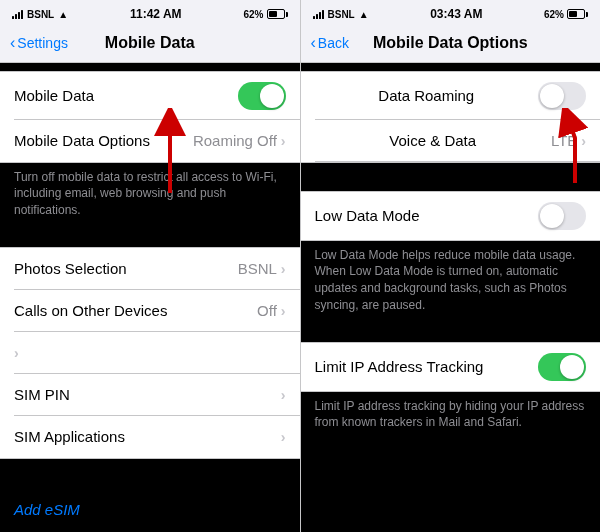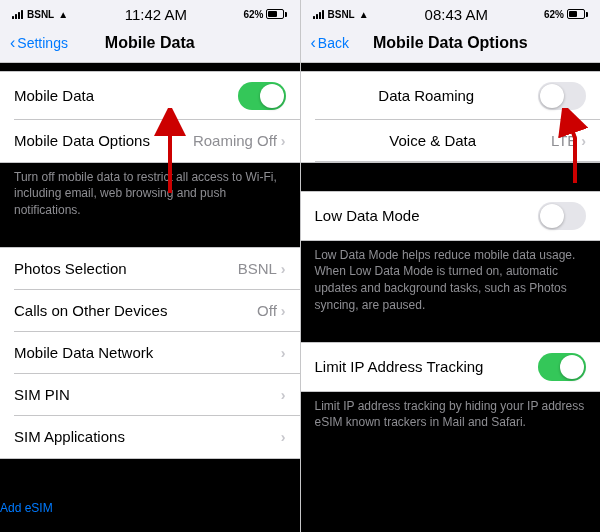--- a/index.html
+++ b/index.html
@@ -34,22 +34,22 @@
     }
     .status-left {
       display: flex;
       align-items: center;
       gap: 4px;
       font-size: 10px;
       font-weight: 600;
       color: #000;
     }
     .status-center {
-      font-size: 15px;
-      font-weight: 400;
+      font-size: 12px;
+      font-weight: 700;
       color: #000;
     }
     .status-right {
       display: flex;
       align-items: center;
       gap: 3px;
       font-size: 10px;
       font-weight: 600;
       color: #000;
     }
@@ -230,25 +230,26 @@
     .description-text {
       font-size: 12px;
       color: #8e8e93;
       padding: 6px 14px 0;
       line-height: 1.4;
     }
 
     
     .add-esim {
       color: #007aff;
-      font-size: 12px;
-      padding: 14px 0;
+      font-size: 15px;
+      padding: 14px 14px;
       display: block;
       background: transparent;
       cursor: pointer;
+      font-style: italic;
     }
 
     
     .screen-divider {
       width: 1px;
       background: #c6c6c8;
       height: 532px;
       flex-shrink: 0;
     }
 
@@ -327,21 +328,20 @@
         <span class="chevron">›</span>
       </div>
 
       <div class="settings-row">
         <span class="row-label">Calls on Other Devices</span>
         <span class="row-value">Off</span>
         <span class="chevron">›</span>
       </div>
 
       <div class="settings-row">
-        <span class="row-label">Mobile Data Network</span>
         <span class="chevron">›</span>
       </div>
 
       <div class="settings-row">
         <span class="row-label">SIM PIN</span>
         <span class="chevron">›</span>
       </div>
 
       <div class="settings-row">
         <span class="row-label">SIM Applications</span>
@@ -375,21 +375,21 @@
     <div class="status-left">
       <div class="signal-bars">
         <span style="height:3px"></span>
         <span style="height:5px"></span>
         <span style="height:7px"></span>
         <span style="height:9px"></span>
       </div>
       <span>BSNL</span>
       <span class="wifi-icon">▲</span>
     </div>
-    <div class="status-center">08:43 AM</div>
+    <div class="status-center">03:43 AM</div>
     <div class="status-right">
       <span>62%</span>
       <div class="battery">
         <div class="battery-body">
           <div class="battery-fill" style="width:60%"></div>
         </div>
         <div class="battery-tip"></div>
       </div>
     </div>
   </div>
@@ -450,16 +450,16 @@
 
     <div class="settings-group">
       <div class="settings-row">
         <span class="row-label">Limit IP Address Tracking</span>
         <div class="toggle on">
           <div class="toggle-thumb"></div>
         </div>
       </div>
     </div>
 
-    <div class="description-text">Limit IP address tracking by hiding your IP address eSIM known trackers in Mail and Safari.</div>
+    <div class="description-text">Limit IP address tracking by hiding your IP address from known trackers in Mail and Safari.</div>
 
   </div>
 </div>
 
 </body></html>

